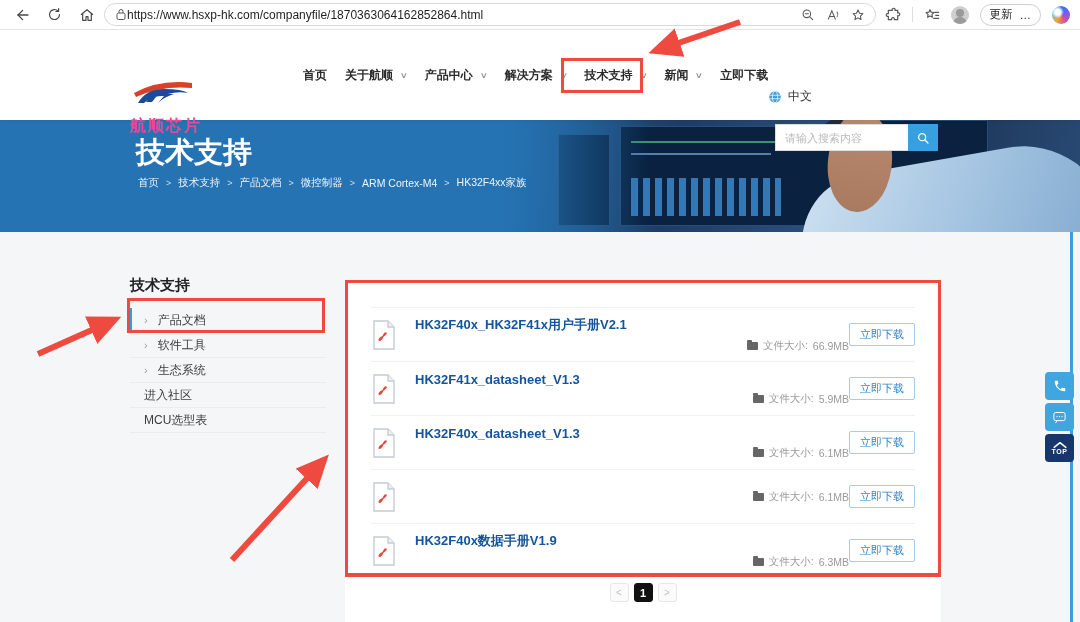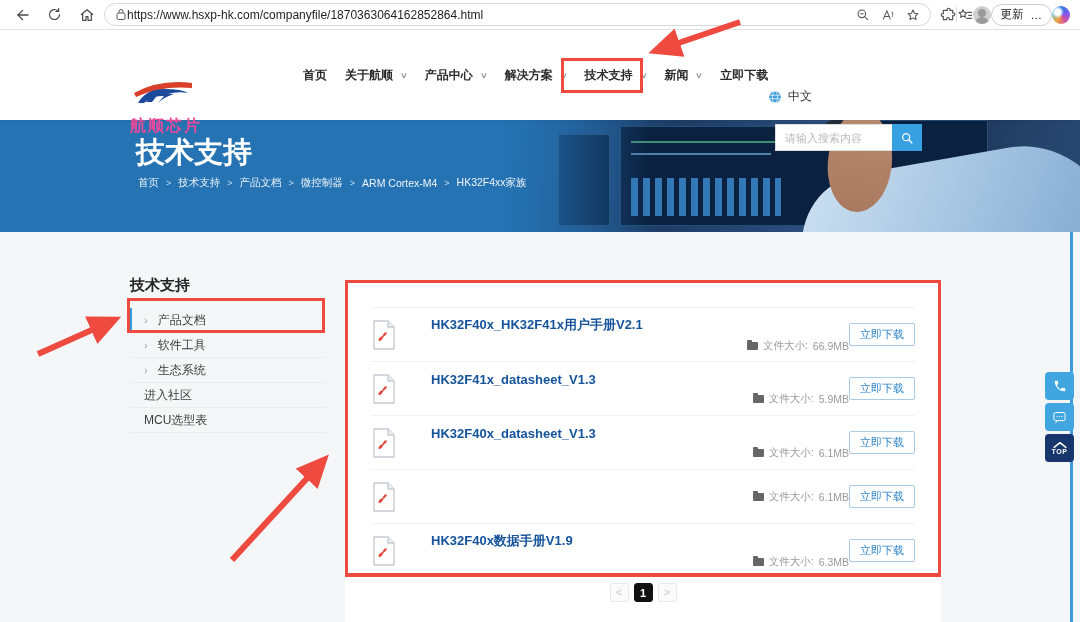--- a/index.html
+++ b/index.html
@@ -10,21 +10,21 @@
   
   .chrome { position:absolute; left:0; top:0; width:1080px; height:30px; background:#fff;
             border-bottom:1px solid #e4e4e4; display:flex; align-items:center; z-index:20; }
   .chrome .nav-icons { display:flex; align-items:center; gap:17px; padding-left:14px; }
   .cicon { display:inline-flex; align-items:center; justify-content:center; cursor:pointer; }
   .cicon svg { display:block; }
   .url-pill { flex:1; height:23px; margin:0 9px; border:1px solid #d9d9d9; border-radius:12px;
               background:#fff; display:flex; align-items:center; padding:0 10px; }
   .url-text { flex:1; font-size:12px; color:#1f1f1f; white-space:nowrap; overflow:hidden; }
   .pill-right { display:flex; align-items:center; gap:11px; }
-  .chrome-right { display:flex; align-items:center; padding-right:10px; }
+  .chrome-right { display:flex; align-items:center; gap:11px; padding-right:10px; }
   .chrome-divider { width:1px; height:15px; background:#ddd; }
   .avatar { width:18px; height:18px; border-radius:50%; background:#cfcfcf; position:relative; overflow:hidden; }
   .avatar::before { content:""; position:absolute; left:5px; top:3px; width:8px; height:8px; border-radius:50%; background:#9a9a9a; }
   .avatar::after { content:""; position:absolute; left:2px; top:11px; width:14px; height:9px; border-radius:7px 7px 0 0; background:#9a9a9a; }
   .update-pill { height:22px; border:1px solid #cfcfcf; border-radius:12px; display:flex; align-items:center;
                  gap:7px; padding:0 9px; font-size:11.5px; color:#1f1f1f; background:#fff; cursor:pointer; }
   .copilot { width:18px; height:18px; border-radius:50%;
              background:radial-gradient(circle at 32% 34%, #ffffff 0 17%, rgba(255,255,255,0) 36%),
                         conic-gradient(#2a7de0,#7a5af0,#d24fa0,#f2a23c,#5bc8f0,#2a7de0); cursor:pointer; }
 
@@ -32,21 +32,21 @@
   .site-header { position:absolute; left:0; top:30px; width:1080px; height:90px; background:#fff;
                  box-shadow:0 1px 4px rgba(0,0,0,.05); z-index:10; }
   .logo { position:absolute; left:130px; top:51px; cursor:pointer; }
   .logo-text { font-size:16px; font-weight:bold; color:#ec4899; letter-spacing:2px; margin-top:1px; }
   .main-nav { position:absolute; left:303px; top:0; height:90px; display:flex; align-items:center; gap:18px; }
   .nav-item { display:flex; align-items:center; font-size:12px; font-weight:bold; color:#2b2b2b; cursor:pointer; white-space:nowrap; }
   .nav-item .chev { font-size:8px; color:#8a8f96; margin-left:8px; font-weight:normal; transform:scaleX(1.4); }
   .lang { position:absolute; left:768px; top:58px; display:flex; align-items:center; gap:6px;
           font-size:12px; color:#333; cursor:pointer; }
   .search { position:absolute; left:775px; top:94px; display:flex; z-index:12; }
-  .search input { width:117px; height:27px; border:1px solid #ddd; border-right:none; padding:0 9px;
+  .search input { width:133px; height:27px; border:1px solid #ddd; border-right:none; padding:0 9px;
                   font-size:11px; color:#333; outline:none; background:#fff; }
   .search input::placeholder { color:#b9b9b9; }
   .search-btn { width:30px; height:27px; background:#36a0e0; border:none; display:flex; align-items:center;
                 justify-content:center; cursor:pointer; }
 
   
   .banner { position:absolute; left:0; top:120px; width:1080px; height:112px; background:#2573b3; overflow:hidden; }
   .banner-photo { position:absolute; left:500px; top:0; width:580px; height:112px; overflow:hidden;
     background:linear-gradient(100deg,#24629e 0%,#1d3d66 30%,#2c4e7c 55%,#1f3a5e 80%,#2a4a74 100%); }
   .banner-photo::before { content:""; position:absolute; left:0; top:0; width:150px; height:112px;
@@ -75,21 +75,21 @@
   .sb-title { font-size:15px; font-weight:bold; color:#222; margin-bottom:13px; }
   .sb-item { height:25px; display:flex; align-items:center; border-bottom:1px solid #ececec;
              font-size:12px; color:#3c3c3c; padding-left:14px; cursor:pointer; background:transparent; }
   .sb-item .chev { color:#9aa0a8; font-size:11px; margin-right:10px; }
   .sb-item.active { border-left:2px solid #2e9fe0; padding-left:12px; }
 
   .file-panel { position:absolute; left:345px; top:280px; width:596px; height:342px; background:#fff; padding:27px 26px 0 26px; }
   .file-row { height:54px; display:flex; align-items:center; border-top:1px solid #f1f1f1; }
   .pdf-ico { margin-right:18px; flex:none; }
   .f-info { flex:1; }
-  .f-title { font-size:13px; font-weight:bold; color:#15549a; margin-bottom:5px; cursor:pointer;margin-left:16px; }
+  .f-title { font-size:13px; font-weight:bold; color:#15549a; margin-bottom:5px; cursor:pointer; }
   .f-meta { display:flex; align-items:center; gap:5px; font-size:10.5px; color:#9a9a9a;justify-content:flex-end; }
   .folder-ico { width:11px; height:8px; background:#666; border-radius:1px; position:relative; display:inline-block; }
   .folder-ico::before { content:""; position:absolute; left:0; top:-2px; width:5px; height:2px; background:#666; border-radius:1px 1px 0 0; }
   .dl-btn { width:66px; height:23px; line-height:21px; text-align:center; border:1px solid #aacbe6;
             color:#2f86c8; font-size:11px; background:#fff; border-radius:2px; cursor:pointer; flex:none; }
   .pagination { position:absolute; left:0; top:303px; width:596px; display:flex; justify-content:center; gap:5px; }
   .pg { width:19px; height:19px; display:flex; align-items:center; justify-content:center; font-size:10px;
         border-radius:3px; cursor:pointer; background:#fbfbfb; border:1px solid #e8e8e8; color:#c0c0c0; }
   .pg.current { background:#111; border-color:#111; color:#fff; font-size:11px; font-weight:bold; }
 

